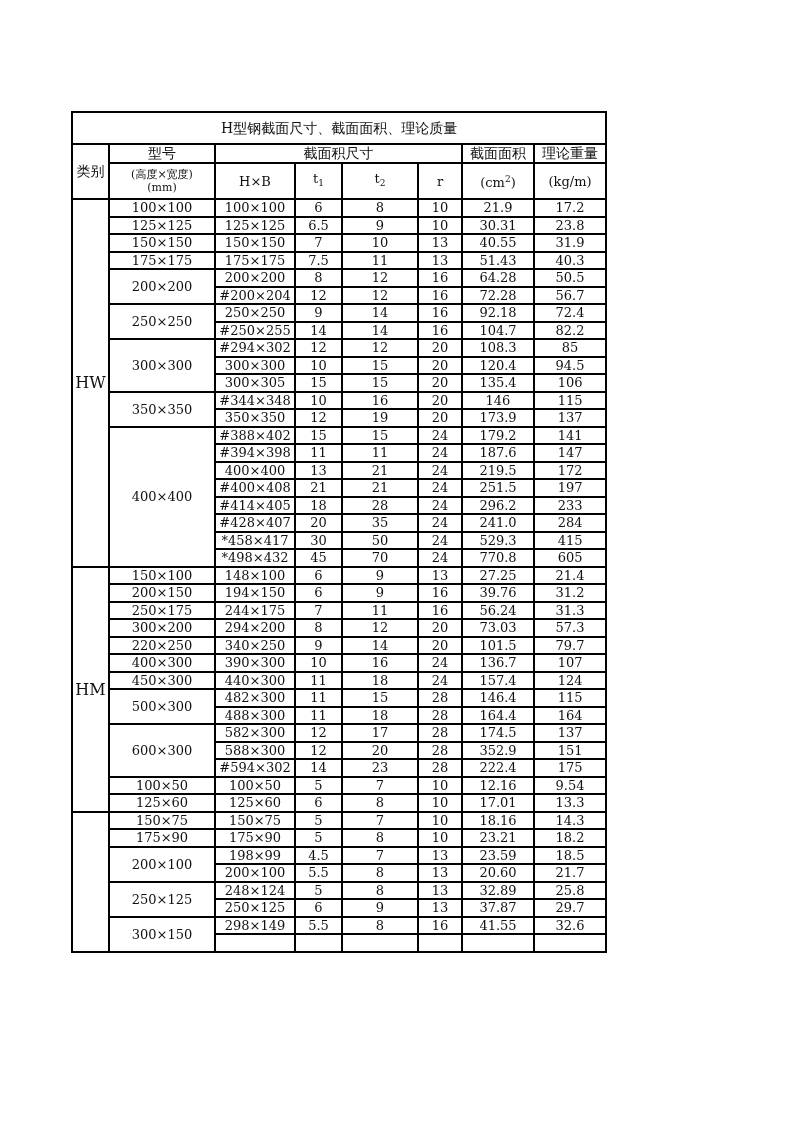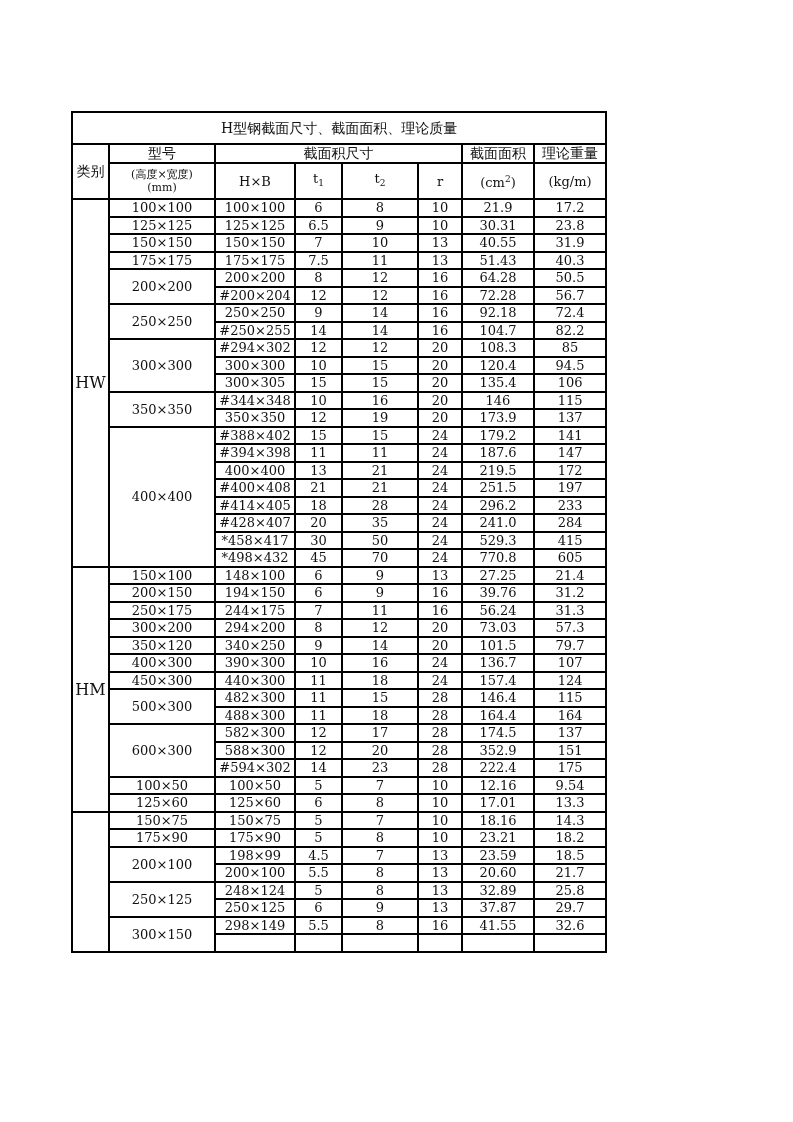--- a/index.html
+++ b/index.html
@@ -265,21 +265,21 @@
         <tr class="d">
           <td rowspan="1">300×200</td>
           <td>294×200</td>
           <td>8</td>
           <td>12</td>
           <td>20</td>
           <td>73.03</td>
           <td>57.3</td>
         </tr>
         <tr class="d">
-          <td rowspan="1">350×120</td>
+          <td rowspan="1">220×250</td>
           <td>340×250</td>
           <td>9</td>
           <td>14</td>
           <td>20</td>
           <td>101.5</td>
           <td>79.7</td>
         </tr>
         <tr class="d">
           <td rowspan="1">400×300</td>
           <td>390×300</td>

